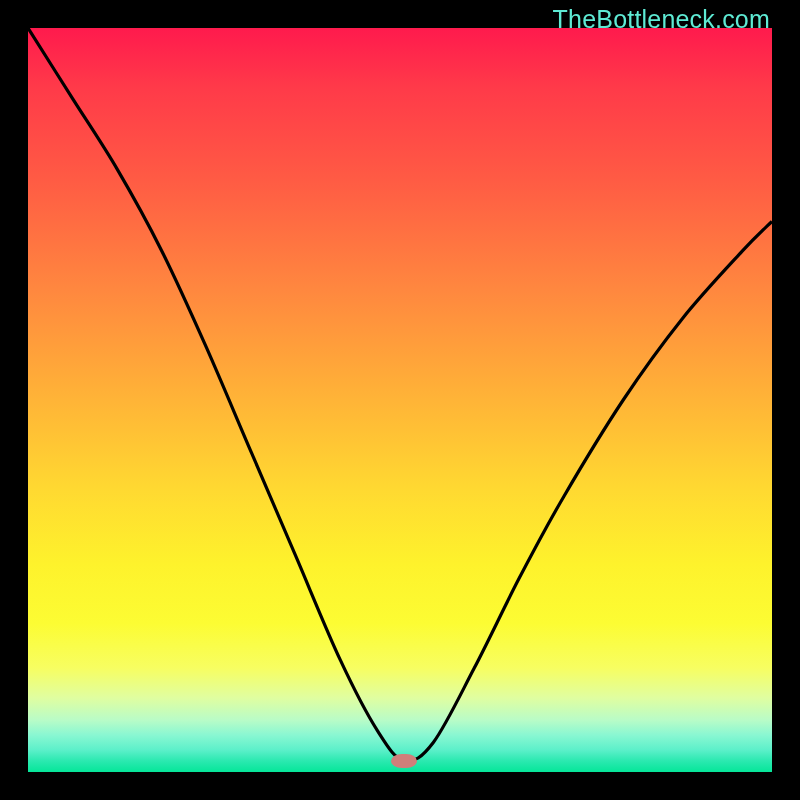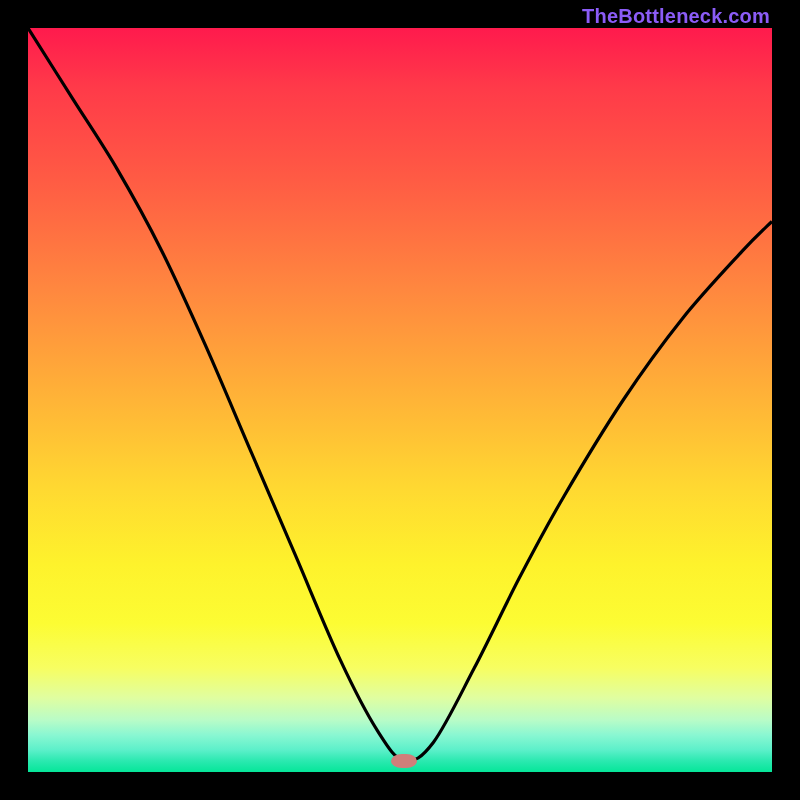--- a/index.html
+++ b/index.html
@@ -66,23 +66,23 @@
   }
   .marker {
     position: absolute;
     background: #cf7f7a;
     border-radius: 50% / 60%;
   }
   .watermark {
     position: absolute;
     top: 5px;
     right: 30px;
-    font-size: 20px;
-    font-weight: bold;
-    color: #8b5cf6;
+    font-size: 25px;
+    font-weight: normal;
+    color: #5eead4;
     letter-spacing: 0.2px;
   }
 </style>
 </head>
 <body>
 
 <div class="frame">
   <div class="plot-area">
     <div class="gradient-bg"></div>
     <svg class="curve-svg" viewBox="0 0 744 744" preserveAspectRatio="none">

